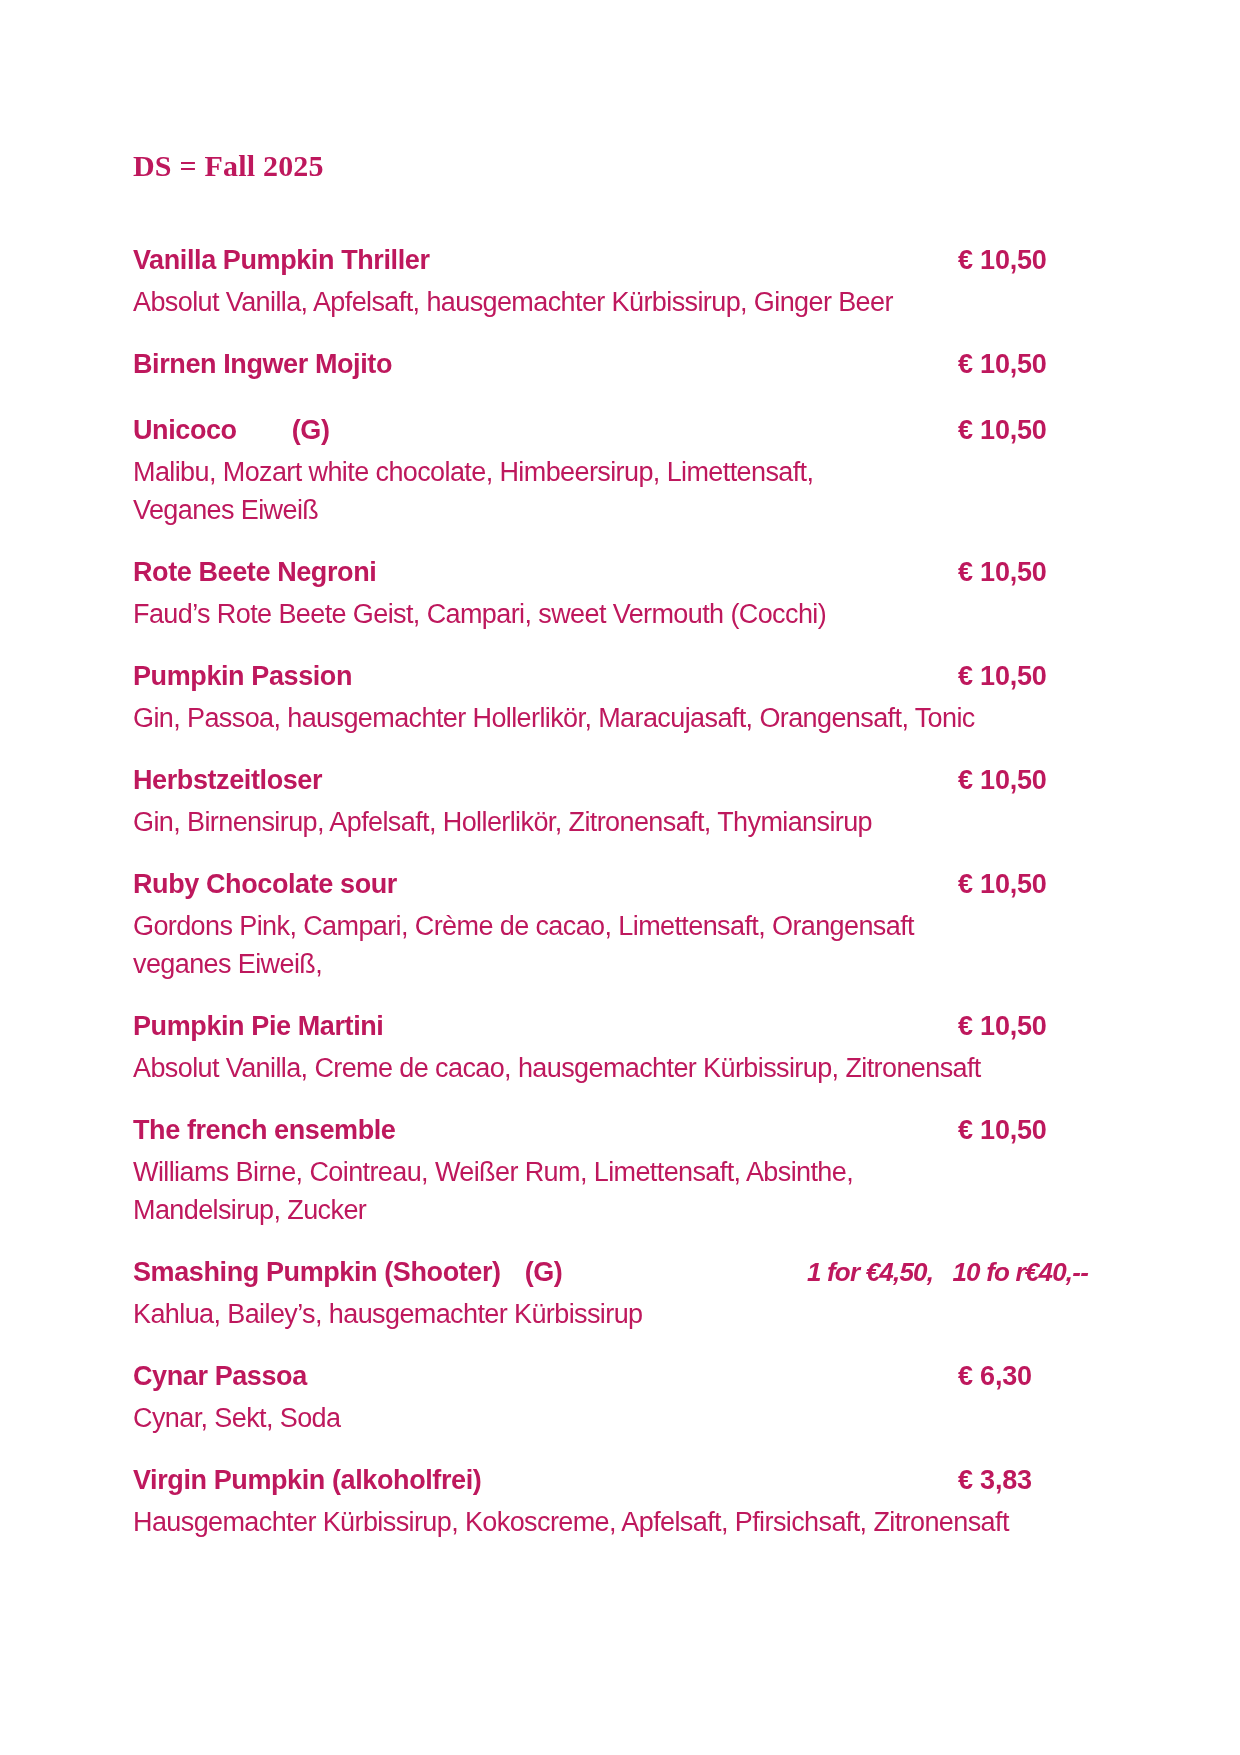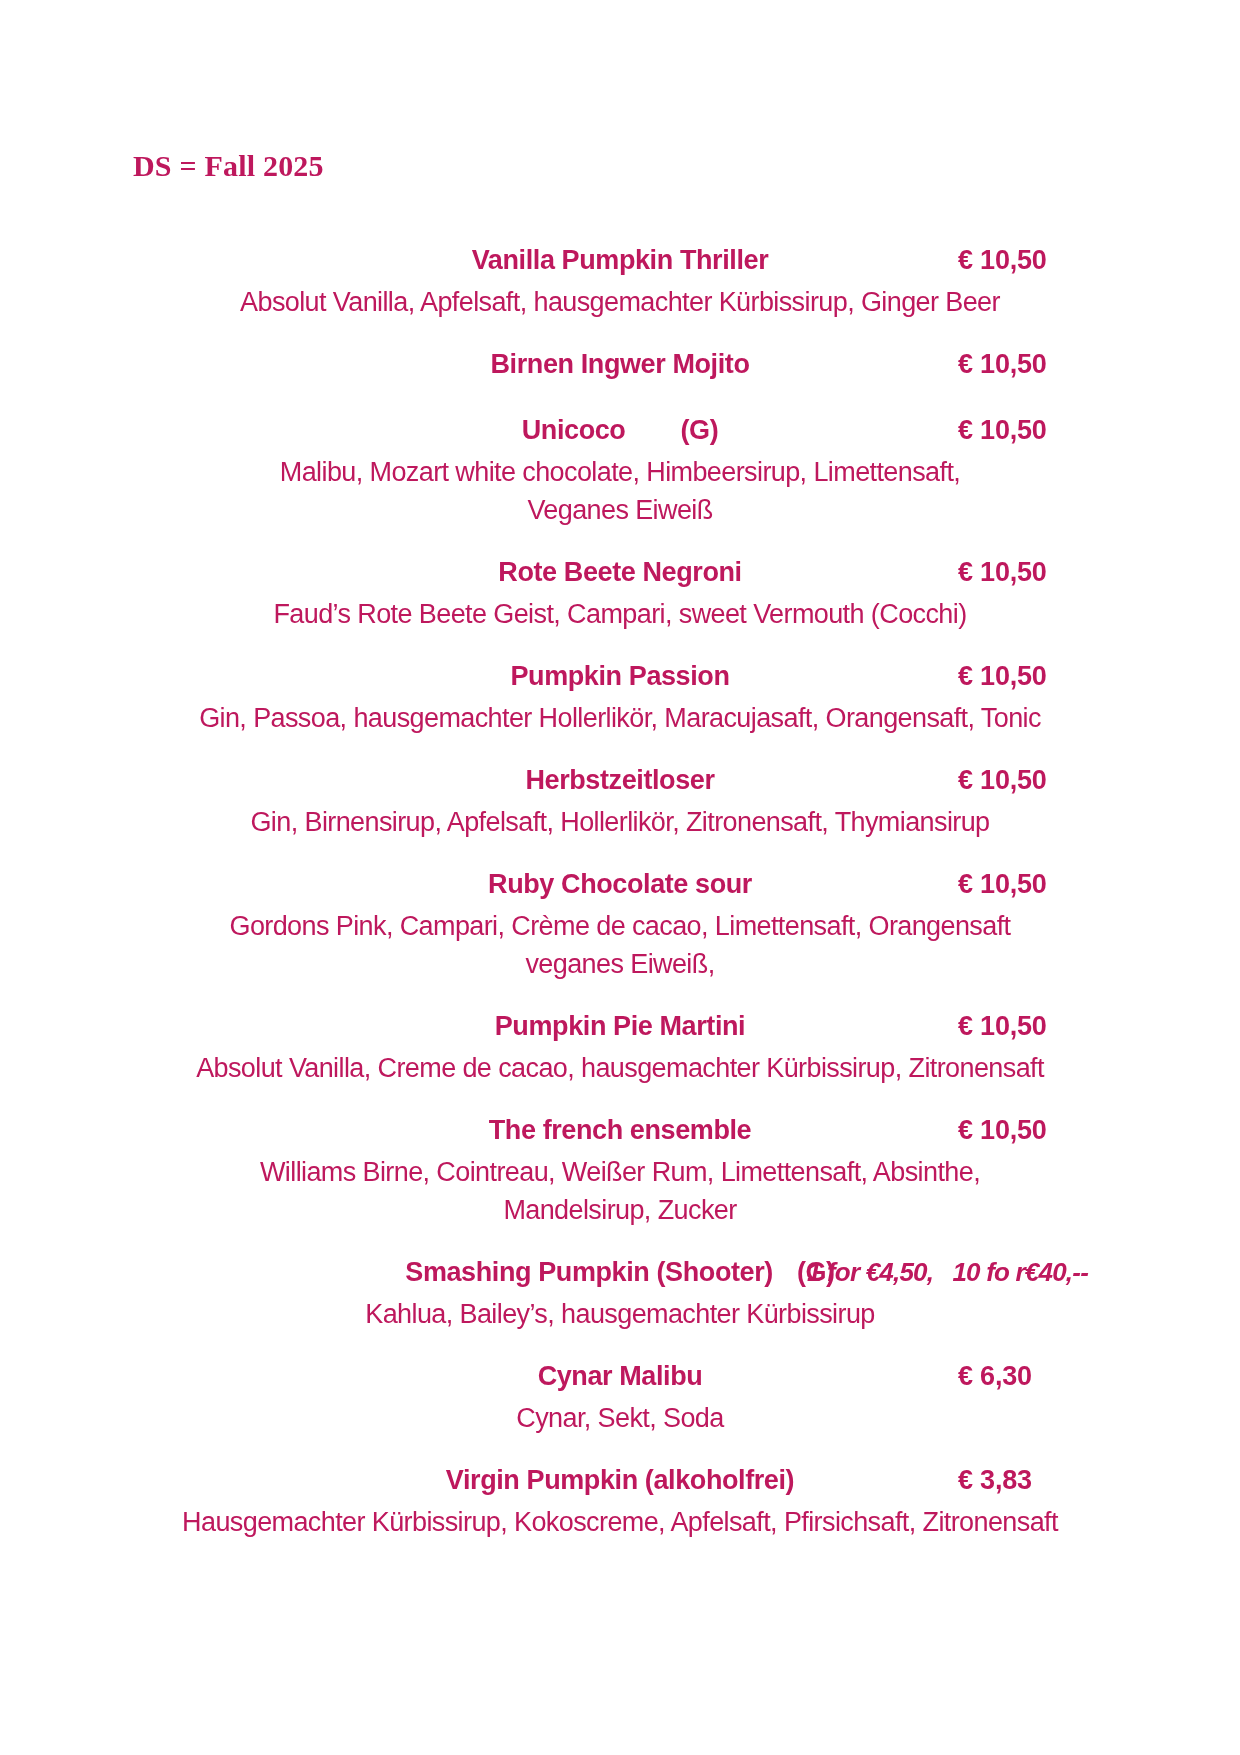--- a/index.html
+++ b/index.html
@@ -28,21 +28,20 @@
     font-size: 30px;
     line-height: 38px;
     letter-spacing: 0.2px;
     white-space: nowrap;
   }
   .items {
     margin-top: 56px;
   }
   .item {
     margin-bottom: 24px;
-    text-align: center;
   }
   .item-row {
     position: relative;
     line-height: 38px;
     white-space: nowrap;
   }
   .item-name {
     font-weight: bold;
     font-size: 27px;
     letter-spacing: -0.4px;
@@ -166,21 +165,21 @@
       <div class="item">
         <div class="item-row">
           <span class="item-name">Smashing Pumpkin (Shooter)</span><span class="item-tag tag-sm">(G)</span>
           <span class="item-price price-wide">1 for €4,50,   10 fo r€40,--</span>
         </div>
         <div class="desc-line">Kahlua, Bailey’s, hausgemachter Kürbissirup</div>
       </div>
 
       <div class="item">
         <div class="item-row">
-          <span class="item-name">Cynar Malibu</span>
+          <span class="item-name">Cynar Passoa</span>
           <span class="item-price">€ 6,30</span>
         </div>
         <div class="desc-line">Cynar, Sekt, Soda</div>
       </div>
 
       <div class="item">
         <div class="item-row">
           <span class="item-name">Virgin Pumpkin (alkoholfrei)</span>
           <span class="item-price">€ 3,83</span>
         </div>

